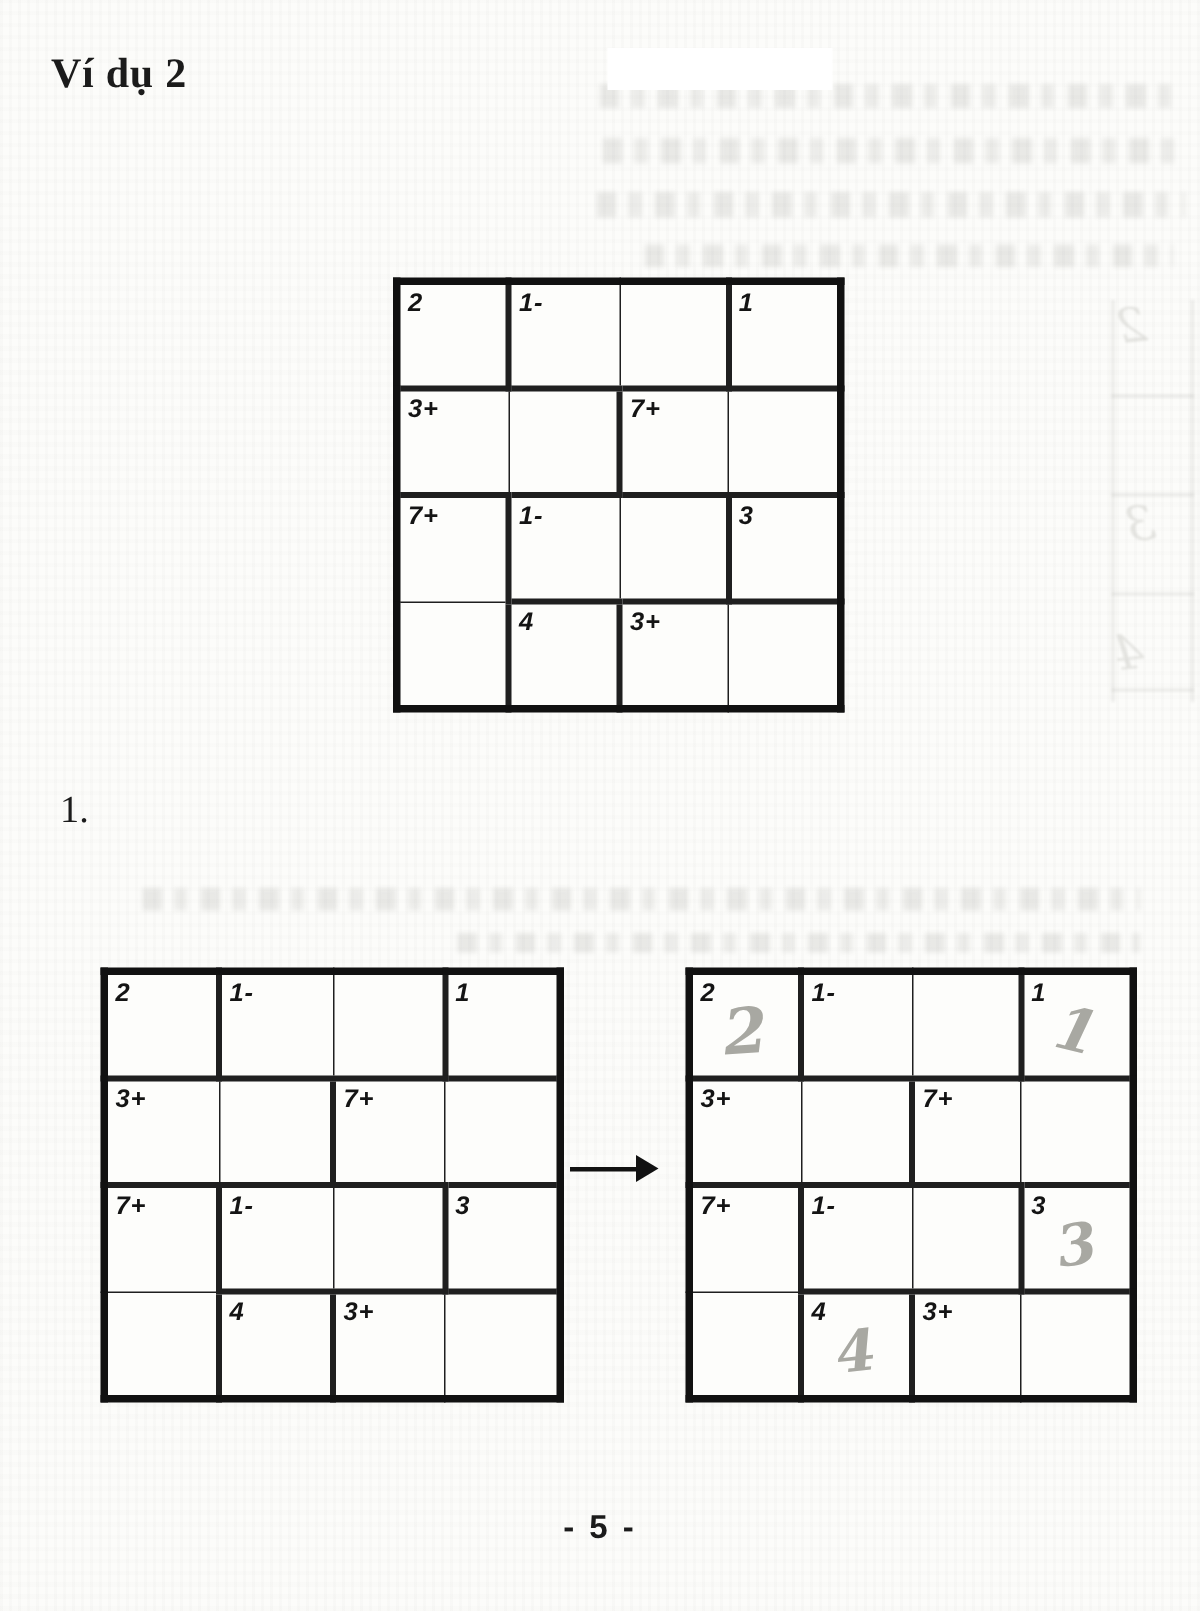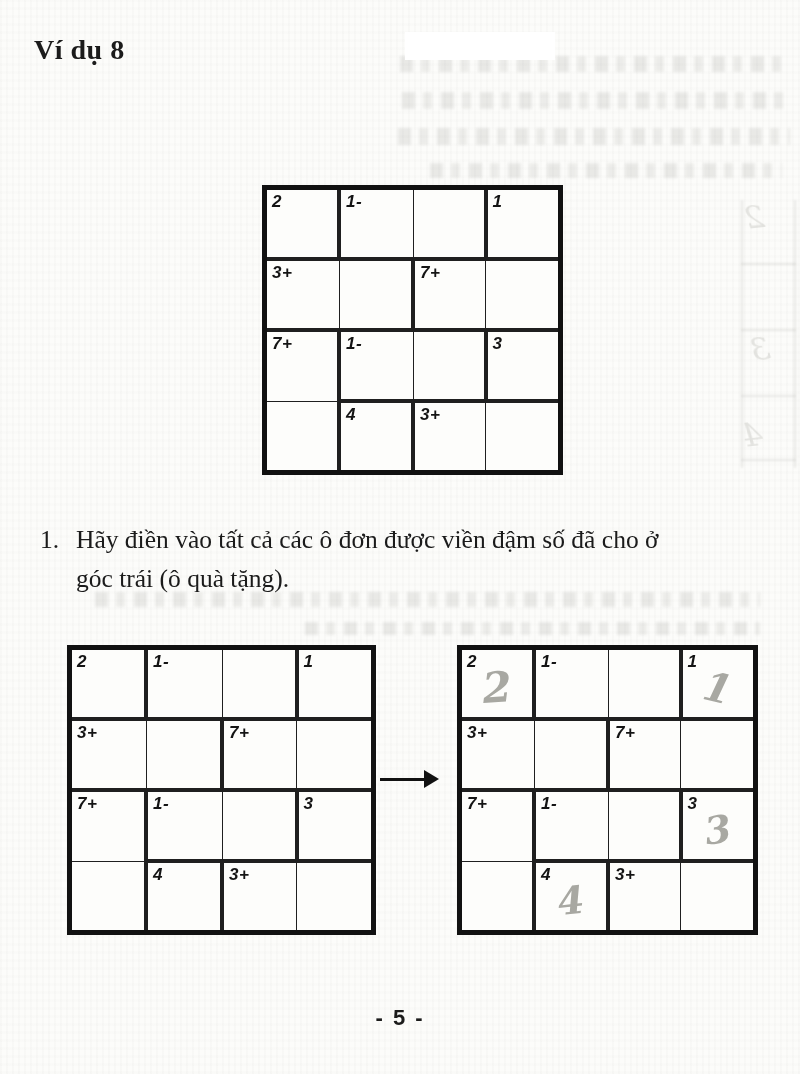--- a/index.html
+++ b/index.html
@@ -73,21 +73,21 @@
       <div class="bline" style="left: 741px; top: 459px; width: 55px; height: 2px;"></div>
       <span class="bdigit" style="left: 744px; top: 198px;">2</span>
       <span class="bdigit" style="left: 750px; top: 330px;">3</span>
       <span class="bdigit" style="left: 742px; top: 416px;">4</span>
       <span class="bdigit" style="left: 462px; top: 862px;">3</span>
       <div class="speck" style="left: 448px; top: 341px;"></div>
       <div class="speck" style="left: 177px; top: 801px;"></div>
     </div>
   <div class="whiteout"></div>
 
-  <div class="title">Ví dụ 8</div>
+  <div class="title">Ví dụ 2</div>
 
   <div class="grid" id="grid-top">
       <table class="kgrid">
         <tbody>
           <tr>
             <td style="border-right-width: 4px; border-bottom-width: 4px;">
               <span class="cage-label">2</span>
             </td>
             <td style="border-right-width: 1.5px; border-bottom-width: 4px;">
               <span class="cage-label">1-</span>
@@ -128,24 +128,20 @@
               <span class="cage-label">3+</span>
             </td>
             <td></td>
           </tr>
         </tbody>
       </table>
     </div>
 
   <div class="instruction">
     <span class="num">1.</span>
-    <span class="text">
-      <span>Hãy điền vào tất cả các ô đơn được viền đậm số đã cho ở</span><br>
-      <span>góc trái (ô quà tặng).</span>
-    </span>
   </div>
 
   <div class="grid" id="grid-bl">
       <table class="kgrid">
         <tbody>
           <tr>
             <td style="border-right-width: 4px; border-bottom-width: 4px;">
               <span class="cage-label">2</span>
             </td>
             <td style="border-right-width: 1.5px; border-bottom-width: 4px;">

